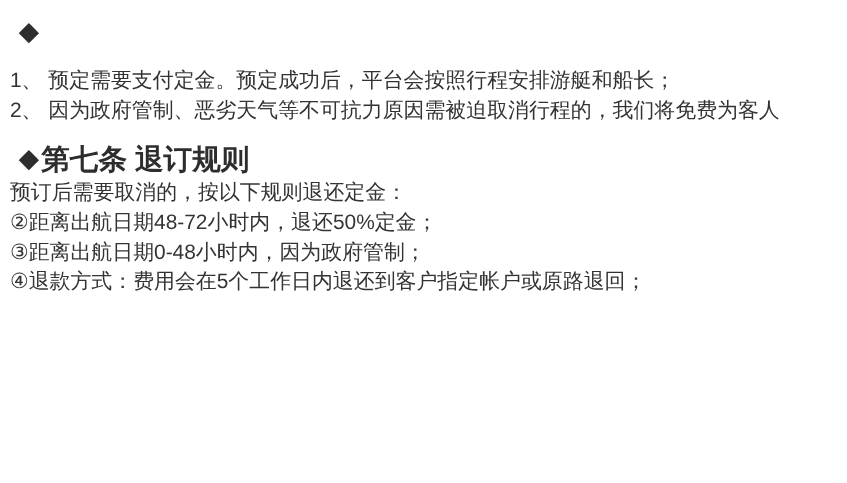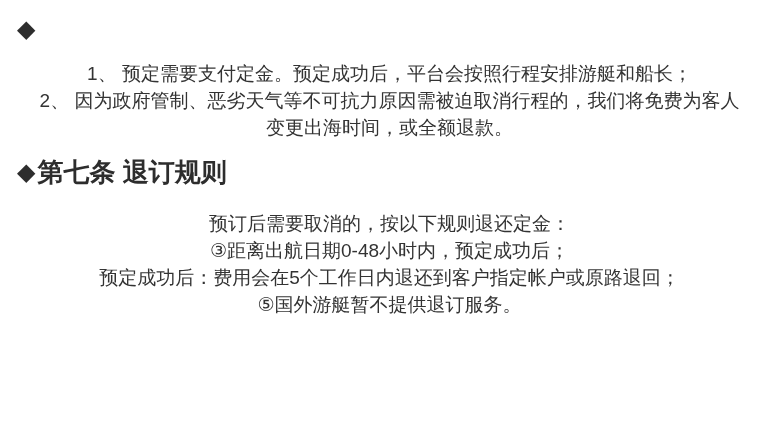--- a/index.html
+++ b/index.html
@@ -34,50 +34,48 @@
     margin-right: 2px;
     font-size: 24px;
   }
   .heading-1 { margin-top: 12px; }
   .heading-2 { margin-top: 14px; }
   .body-block {
     margin-left: 9px;
     font-size: 19px;
     line-height: 27px;
     color: #333333;
-    text-align: center;
   }
   .block-1 { margin-top: 14px; }
-  .block-2 { margin-top: 21px; }
+  .block-2 { }
   .text-line {
     white-space: nowrap;
   }
 </style>
 </head>
 <body>
 
 <div class="page">
 
   <div>
     <div class="section-heading heading-1">
       <span class="bullet">◆</span>
     </div>
     <div class="body-block block-1">
       <div class="text-line">1、 预定需要支付定金。预定成功后，平台会按照行程安排游艇和船长；</div>
       <div class="text-line">2、 因为政府管制、恶劣天气等不可抗力原因需被迫取消行程的，我们将免费为客人</div>
-      <div class="text-line">变更出海时间，或全额退款。</div>
     </div>
   </div>
 
   <div>
     <div class="section-heading heading-2">
       <span class="bullet">◆</span>
       <span>第七条 退订规则</span>
     </div>
     <div class="body-block block-2">
       <div class="text-line">预订后需要取消的，按以下规则退还定金：</div>
-      <div class="text-line">③距离出航日期0-48小时内，预定成功后；</div>
-      <div class="text-line">预定成功后：费用会在5个工作日内退还到客户指定帐户或原路退回；</div>
-      <div class="text-line">⑤国外游艇暂不提供退订服务。</div>
+      <div class="text-line">②距离出航日期48-72小时内，退还50%定金；</div>
+      <div class="text-line">③距离出航日期0-48小时内，因为政府管制；</div>
+      <div class="text-line">④退款方式：费用会在5个工作日内退还到客户指定帐户或原路退回；</div>
     </div>
   </div>
 
 </div>
 
 </body></html>

